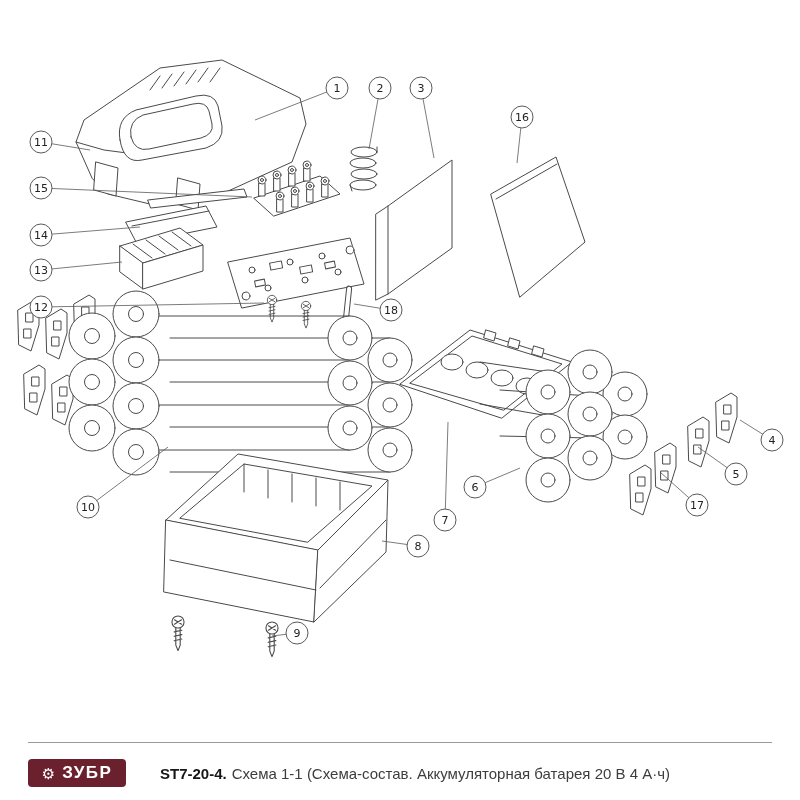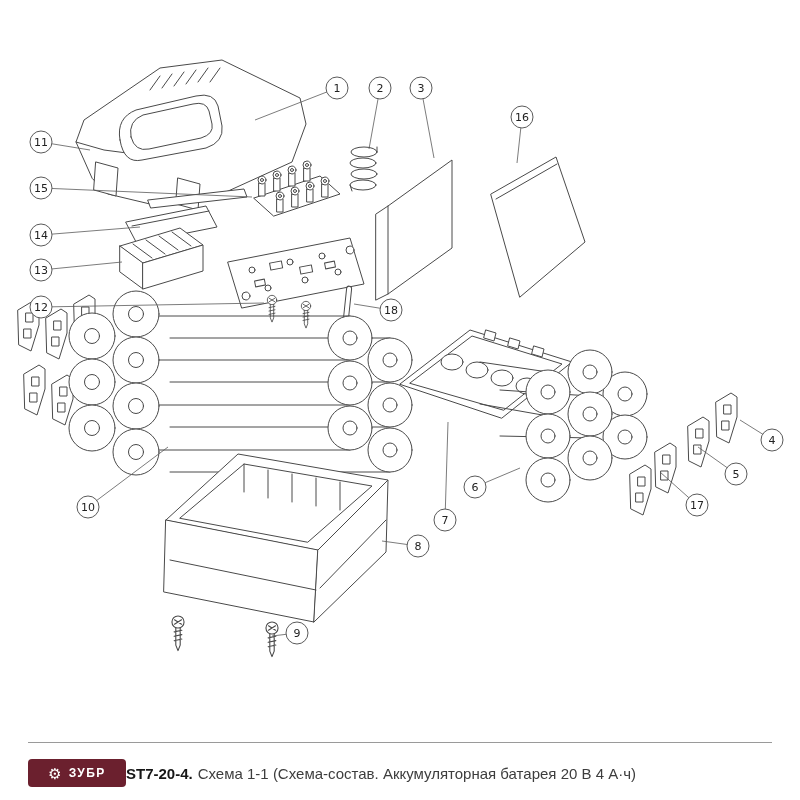--- a/index.html
+++ b/index.html
@@ -13,22 +13,22 @@
   svg .nofill{fill:none;}
   svg .callout-line{stroke:#5a5a5a;stroke-width:0.8;}
   svg .callout-circle{fill:#ffffff;stroke:#5a5a5a;stroke-width:1;}
   svg .callout-text{font:11px "DejaVu Sans",sans-serif;fill:#222;text-anchor:middle;}
   .footer{position:absolute;left:0;bottom:0;width:800px;height:58px;box-sizing:border-box;}
   .footer-rule{position:absolute;top:0;left:28px;right:28px;border-top:1px solid #9a9a9a;}
   .footer-row{display:flex;align-items:center;height:100%;padding:4px 28px 0;box-sizing:border-box;}
   .logo{display:flex;align-items:center;justify-content:center;gap:7px;
         width:98px;height:28px;border-radius:4px;color:#fff;flex:0 0 auto;}
   .logo-icon{font-size:15px;line-height:1;}
-  .logo-text{font-weight:bold;font-size:12px;letter-spacing:1.5px;text-align:center;}
-  .caption{font-size:15px;color:#3d3d3d;white-space:nowrap;}
+  .logo-text{font-weight:bold;font-size:17px;letter-spacing:1.5px;text-align:center;}
+  .caption{margin-left:34px;font-size:15px;color:#3d3d3d;white-space:nowrap;}
   .caption .model{font-weight:bold;color:#161616;margin-right:5px;}
 </style>
 </head>
 <body>
 
 <div class="diagram">
 <svg id="diagram-svg" width="800" height="742" viewBox="0 0 800 742" xmlns="http://www.w3.org/2000/svg" xmlns:xlink="http://www.w3.org/1999/xlink">
   <defs>
     <g id="cstrip">
       <path d="M0,12 L15,3 L21,7 L21,27 L13,53 L1,47 Z"></path>

